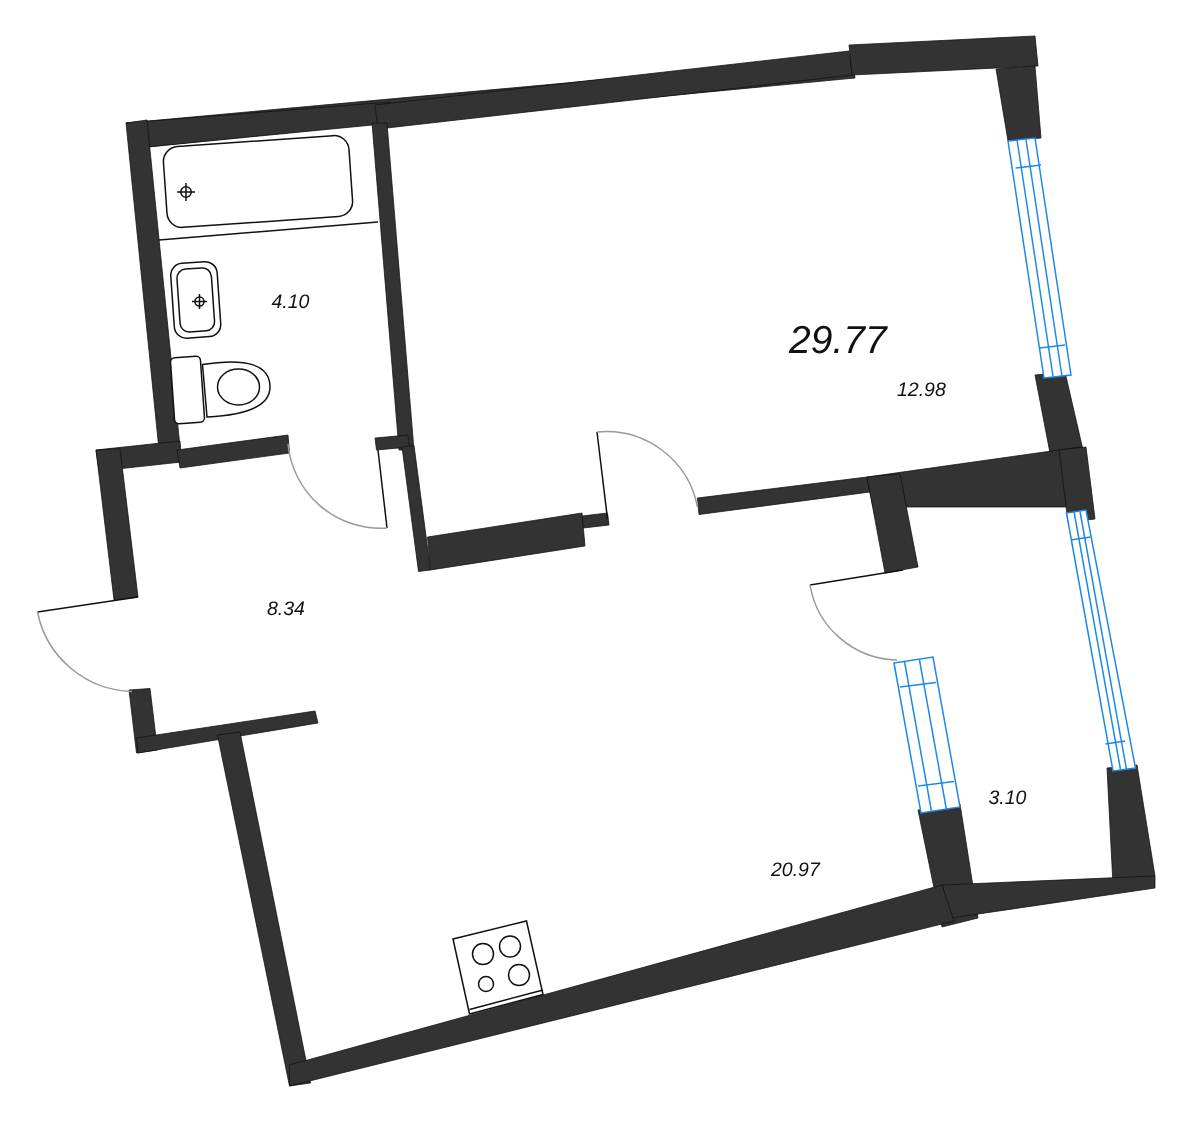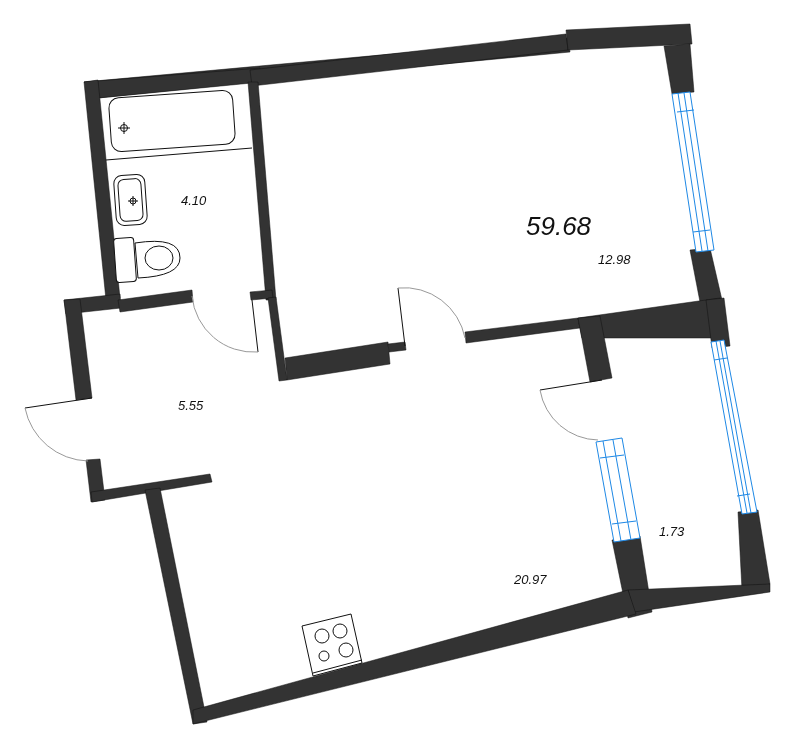--- a/index.html
+++ b/index.html
@@ -125,17 +125,17 @@
     <polygon class="fix" points="302,626 351,614 362,663 313,676"></polygon>
     <line class="thin" x1="313" y1="673" x2="362" y2="660"></line>
     <circle class="thin" cx="322" cy="636" r="7"></circle>
     <circle class="thin" cx="340" cy="631" r="7"></circle>
     <circle class="thin" cx="324" cy="656" r="5"></circle>
     <circle class="thin" cx="346" cy="650" r="7"></circle>
   </g>
 </svg>
 
 <div class="label area-sm" style="left:181px;top:193px;">4.10</div>
-<div class="label area-total" style="left:526px;top:211px;">59.68</div>
+<div class="label area-total" style="left:526px;top:211px;">29.77</div>
 <div class="label area-sm" style="left:598px;top:252px;">12.98</div>
-<div class="label area-sm" style="left:178px;top:398px;">5.55</div>
+<div class="label area-sm" style="left:178px;top:398px;">8.34</div>
 <div class="label area-sm" style="left:514px;top:572px;">20.97</div>
-<div class="label area-sm" style="left:659px;top:524px;">1.73</div>
+<div class="label area-sm" style="left:659px;top:524px;">3.10</div>
 
 </body></html>

